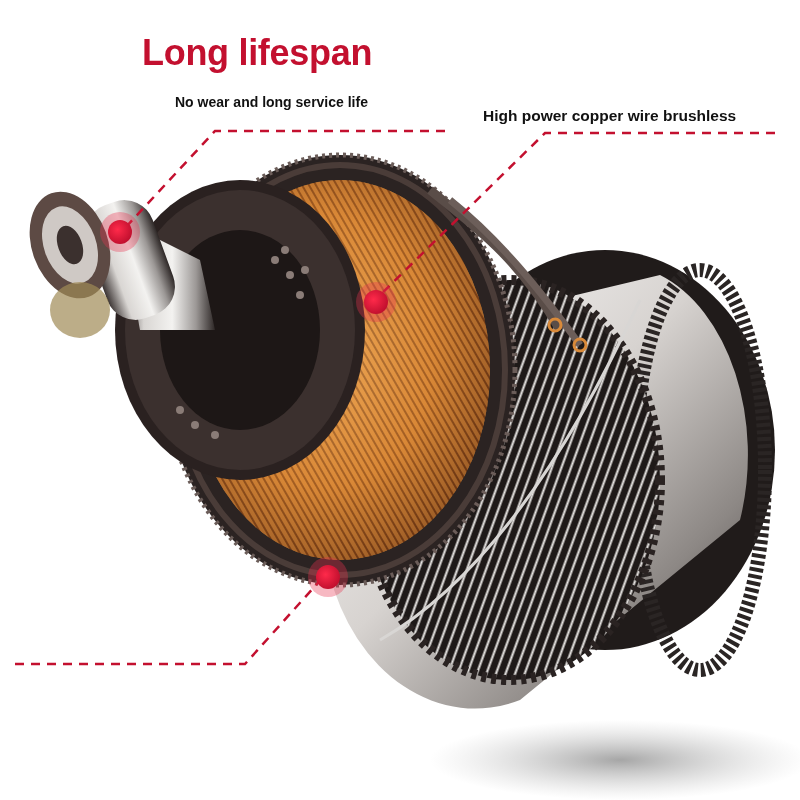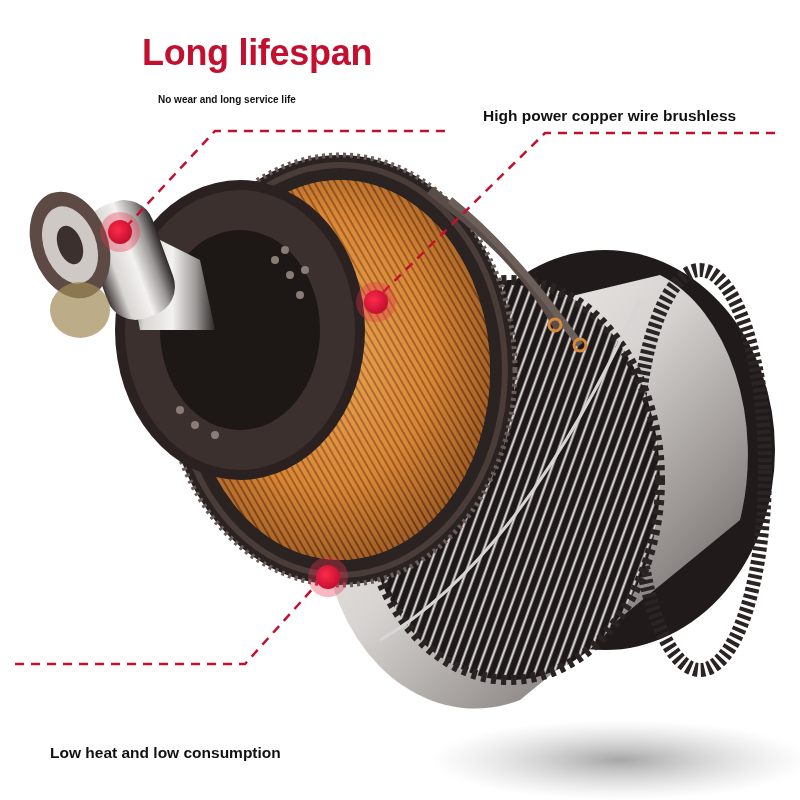--- a/index.html
+++ b/index.html
@@ -13,21 +13,21 @@
       position: absolute; margin: 0; font-weight: bold; letter-spacing: -0.3px;
       font-family: "Liberation Sans", sans-serif;
     }
     .subline {
       position: absolute; margin: 0; font-weight: bold; color: #111;
       font-family: "Liberation Sans", sans-serif;
     }
     #title-1 { left: 142px; top: 32px; font-size: 36px; }
     #title-2 { left: 492px; top: 32px; font-size: 36px; }
     #title-3 { left: 34px;  top: 680px; font-size: 36px; }
-    #sub-1 { left: 158px; top: 94px;  font-size: 10px; }
+    #sub-1 { left: 175px; top: 94px;  font-size: 14px; }
     #sub-2 { left: 483px; top: 107px; font-size: 15.5px; }
     #sub-3 { left: 50px;  top: 744px; font-size: 15.5px; }
     svg.art { position: absolute; left: 0; top: 0; }
   </style>
 </head>
 <body>
 
 <div class="canvas">
 
   <svg class="art" width="800" height="800" viewBox="0 0 800 800">
@@ -131,14 +131,13 @@
       <circle cx="328" cy="577" r="20" fill="#e8344f" opacity="0.35"></circle>
       <circle cx="328" cy="577" r="12" fill="url(#dotGrad)"></circle>
     </g>
   </svg>
 
   <h2 id="title-1" class="headline" style="color:#c3102f">Long lifespan</h2>
   <p id="sub-1" class="subline">No wear and long service life</p>
 
   <p id="sub-2" class="subline">High power copper wire brushless</p>
 
-  <p id="sub-3" class="subline">Low heat and low consumption</p>
 </div>
 
 </body></html>

